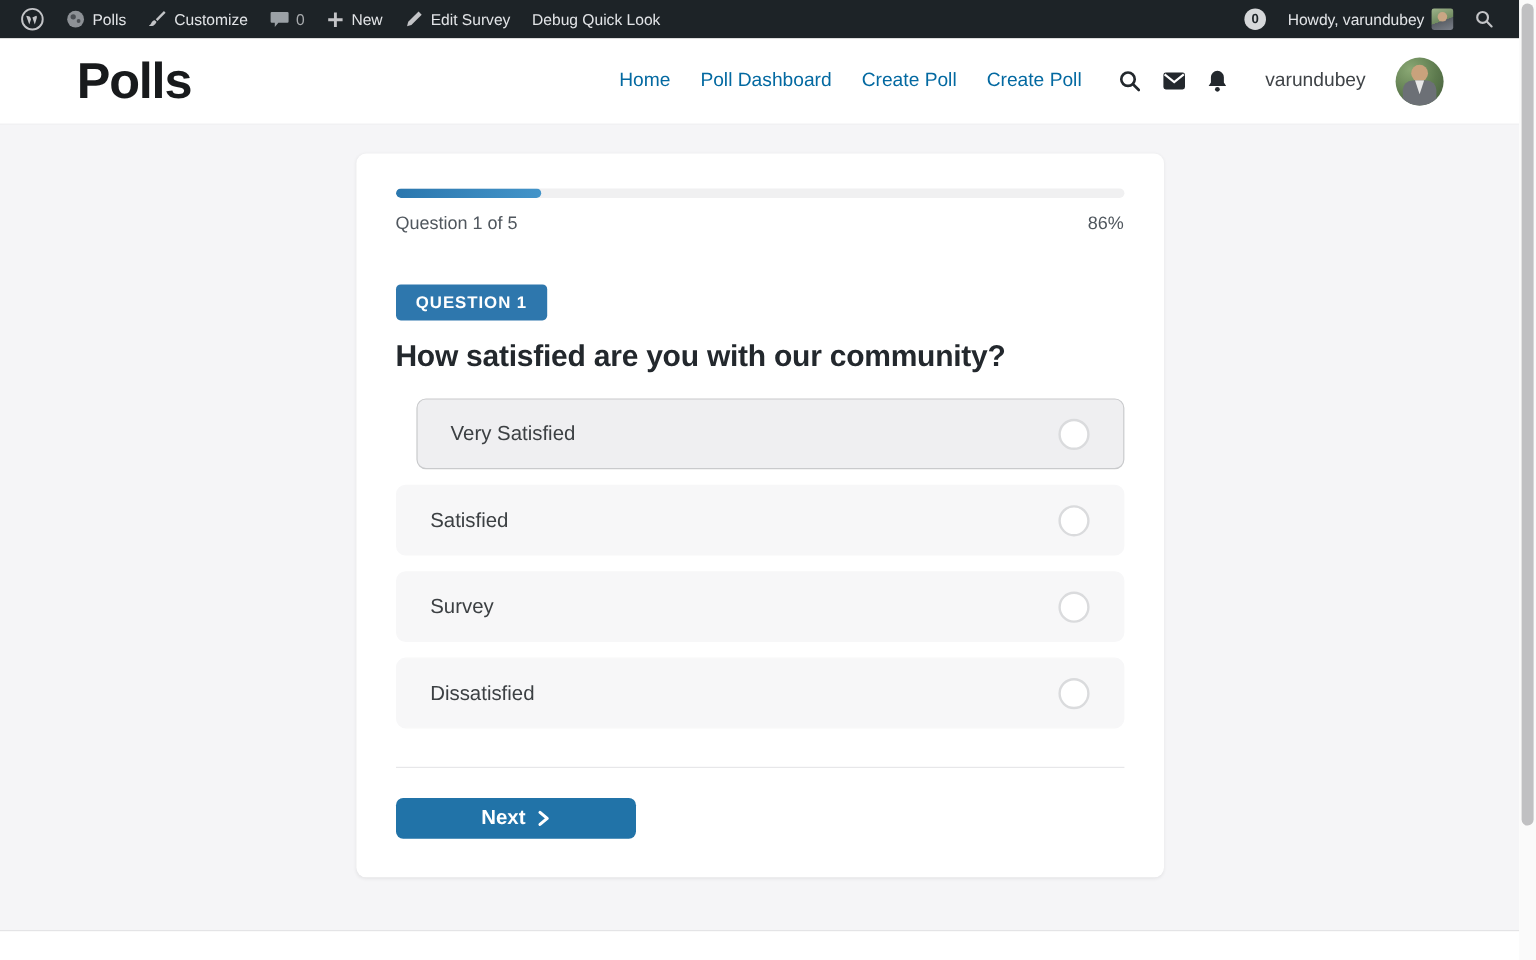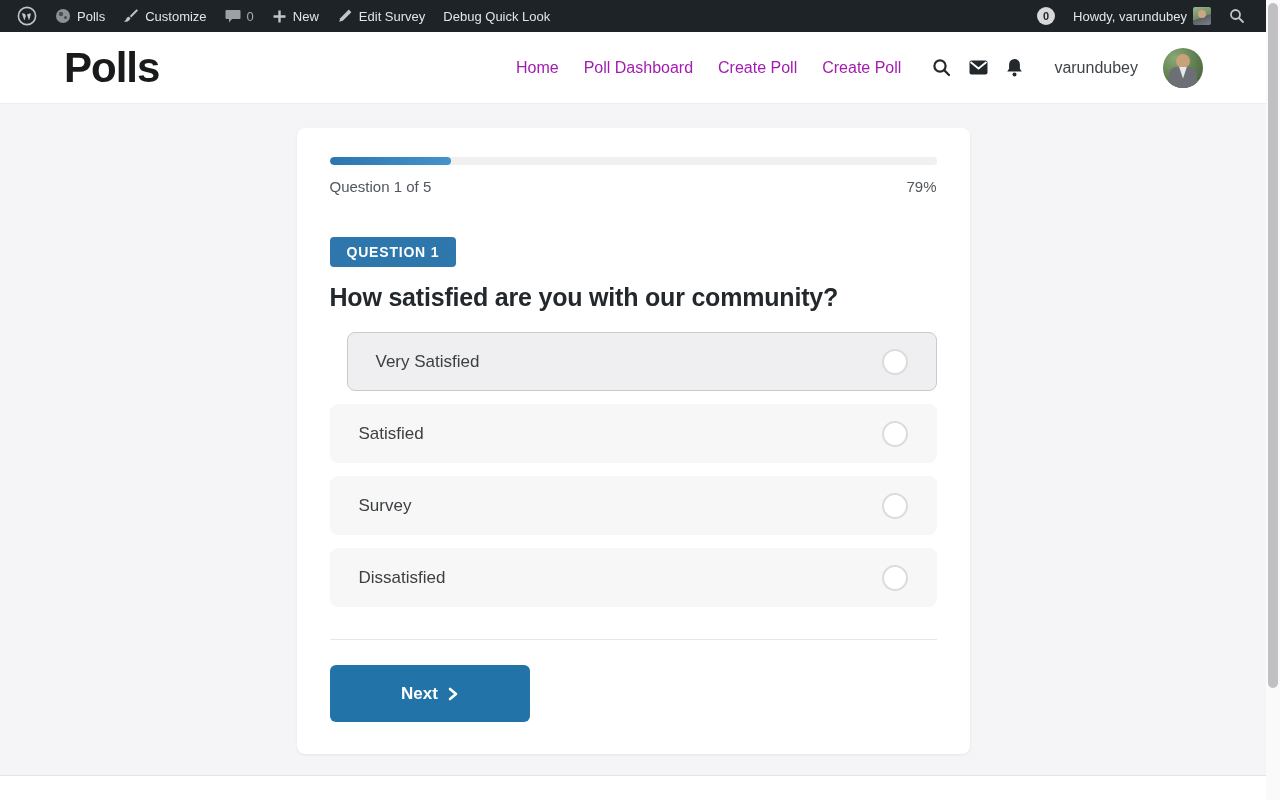--- a/index.html
+++ b/index.html
@@ -35,21 +35,21 @@
     border-radius:50%; background:#c9a684;
   }
 
   
   .siteheader {
     height:72px; width:1266px; background:#ffffff; border-bottom:1px solid #ededef;
     display:flex; align-items:center; justify-content:space-between; padding:0 63px 0 64px;
   }
   .site-logo { font-size:42px; font-weight:bold; color:#181a1c; letter-spacing:-1px; cursor:pointer; }
   .main-nav { display:flex; align-items:center; gap:25px; }
-  .nav-link { font-size:16px; color:#a21caf; text-decoration:none; cursor:pointer; white-space:nowrap; }
+  .nav-link { font-size:16px; color:#0369a1; text-decoration:none; cursor:pointer; white-space:nowrap; }
   .nav-icons { display:flex; align-items:center; gap:18px; margin-left:6px; }
   .nav-icon { display:inline-flex; cursor:pointer; }
   .nav-user { font-size:16px; color:#3f4347; margin-left:6px; cursor:pointer; }
   .nav-avatar {
     width:40px; height:40px; border-radius:50%; overflow:hidden; cursor:pointer;
     background:radial-gradient(circle at 30% 25%, #8aa874 0%, #5d7a4e 55%, #42593a 100%);
     position:relative; flex-shrink:0;
   }
   .nav-avatar .head { position:absolute; left:13px; top:6px; width:14px; height:14px; border-radius:50%; background:#c9a27c; }
   .nav-avatar .body { position:absolute; left:6px; top:19px; width:28px; height:22px; border-radius:8px 8px 0 0; background:#6c7076; }
@@ -76,21 +76,21 @@
     height:59px; border-radius:8px; background:#f7f7f8; border:1px solid #f7f7f8;
     display:flex; align-items:center; justify-content:space-between;
     padding:0 28px; margin-bottom:13px; cursor:pointer;
   }
   .option.highlight { background:#efeff1; border:1px solid #c9cacc;margin-left:17px; }
   .option-label { font-size:17px; color:#3c4043; }
   .radio { width:26px; height:26px; border-radius:50%; background:#ffffff; border:2px solid #dadbdd; flex-shrink:0; }
 
   .divider { border:none; border-top:1px solid #e7e7e9; margin-top:32px; }
   .next-btn {
-    margin-top:25px; width:200px; height:57px; background:#2173a8; border:none; border-radius:6px;
+    margin-top:25px; width:200px; height:34px; background:#2173a8; border:none; border-radius:6px;
     color:#ffffff; font-size:17px; font-weight:bold; font-family:"Liberation Sans", sans-serif;
     display:flex; align-items:center; justify-content:center; gap:10px; cursor:pointer;
   }
 
   
   .footer { height:25px; width:1266px; background:#ffffff; border-top:1px solid #e4e4e6; }
 
   
   .scrollbar { position:absolute; top:0; right:0; width:14px; height:800px; background:#fafafa; }
   .scroll-thumb { position:absolute; top:3px; left:2px; width:10px; height:685px; border-radius:5px; background:#c0c0c2; }
@@ -213,21 +213,21 @@
   </div>
 
   <div class="main">
     <div class="card">
 
       <div class="progress-track">
         <div class="progress-fill" style="width: 20%;"></div>
       </div>
       <div class="progress-row">
         <span>Question 1 of 5</span>
-        <span>79%</span>
+        <span>86%</span>
       </div>
 
       <span class="q-badge">QUESTION 1</span>
       <div class="q-title">How satisfied are you with our community?</div>
 
       <div class="options">
         <div class="option highlight">
           <span class="option-label">Very Satisfied</span>
           <span class="radio"></span>
         </div>

